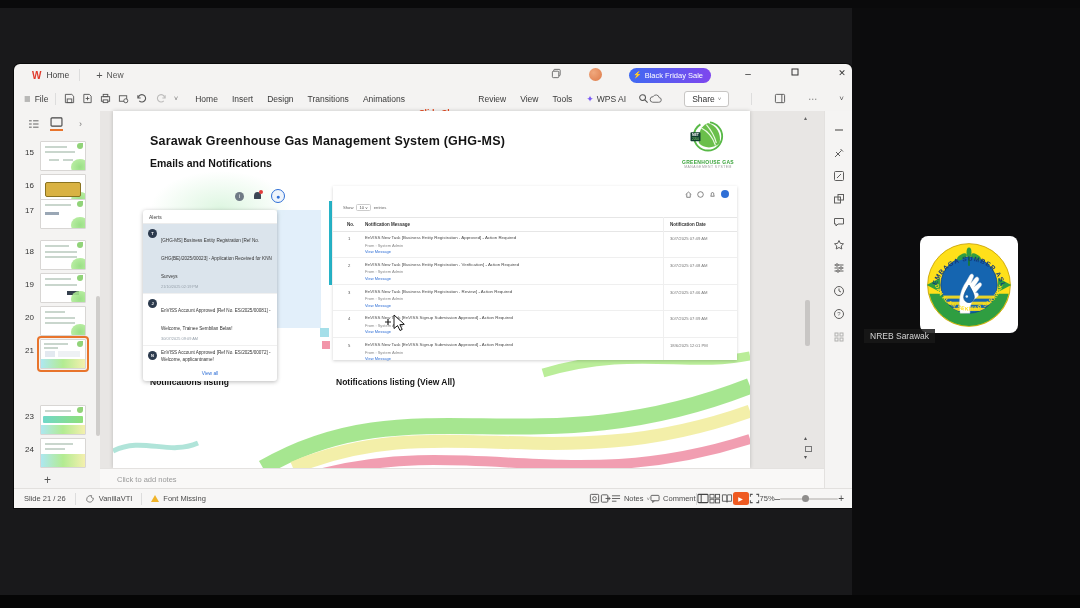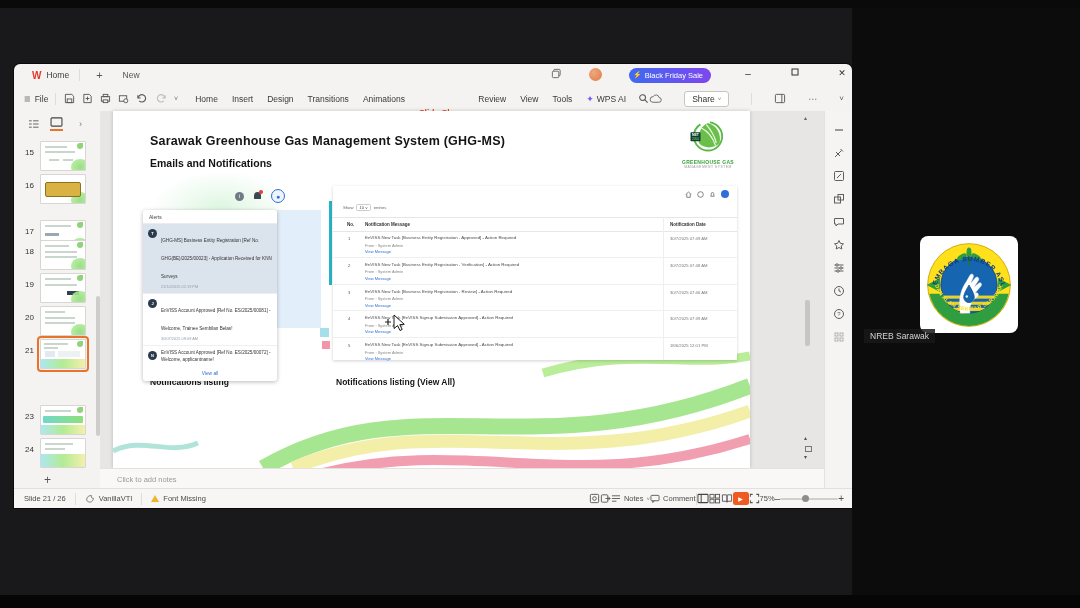--- a/index.html
+++ b/index.html
@@ -114,21 +114,21 @@
   <div id="wps" class="abs">
 
     <div class="abs tabbar">
       <div class="tab-home">
         <span class="wlogo">W</span>
         <span class="tabtxt">Home</span>
       </div>
       <div class="vsep"></div>
       <div class="tab-new">
         <span style="font-size:11px;">+</span>
-        <span class="tabtxt" style="color:#555;margin-left:16px;">New</span>
+        <span class="tabtxt" style="color:#555;">New</span>
       </div>
       <div class="tabbar-right">
         <svg width="11" height="11" viewBox="0 0 12 12">
             <rect x="3" y="1.5" width="7" height="7" rx="1" fill="none" stroke="#666" stroke-width="1"></rect>
             <rect x="1.5" y="3.5" width="7" height="7" rx="1" fill="#f4f3f2" stroke="#666" stroke-width="1"></rect>
           </svg>
         <span class="avatar-dot"></span>
         <span class="sale-pill">
           <span style="font-size:7px;">⚡</span>
           <span>Black Friday Sale</span>
@@ -238,21 +238,21 @@
             <span class="t-blob"></span>
           </span>
         </div>
       <div class="thumbrow" style="top:62px;">
           <span class="thumbnum">16</span>
           <span class="thumb">
             <span class="t-blob"></span>
             <span class="t-amber"></span>
           </span>
         </div>
-      <div class="thumbrow" style="top:108px;">
+      <div class="thumbrow" style="top:87px;">
           <span class="thumbnum">17</span>
           <span class="thumb">
             <span class="t-line" style="left:4px;top:4px;width:26px;"></span>
             <span class="t-line" style="left:4px;top:12px;width:14px;height:2.5px;background:#9aa7b5;"></span>
             <span class="t-leaf"></span>
             <span class="t-blob"></span>
           </span>
         </div>
       <div class="thumbrow" style="top:128px;">
           <span class="thumbnum">18</span>

